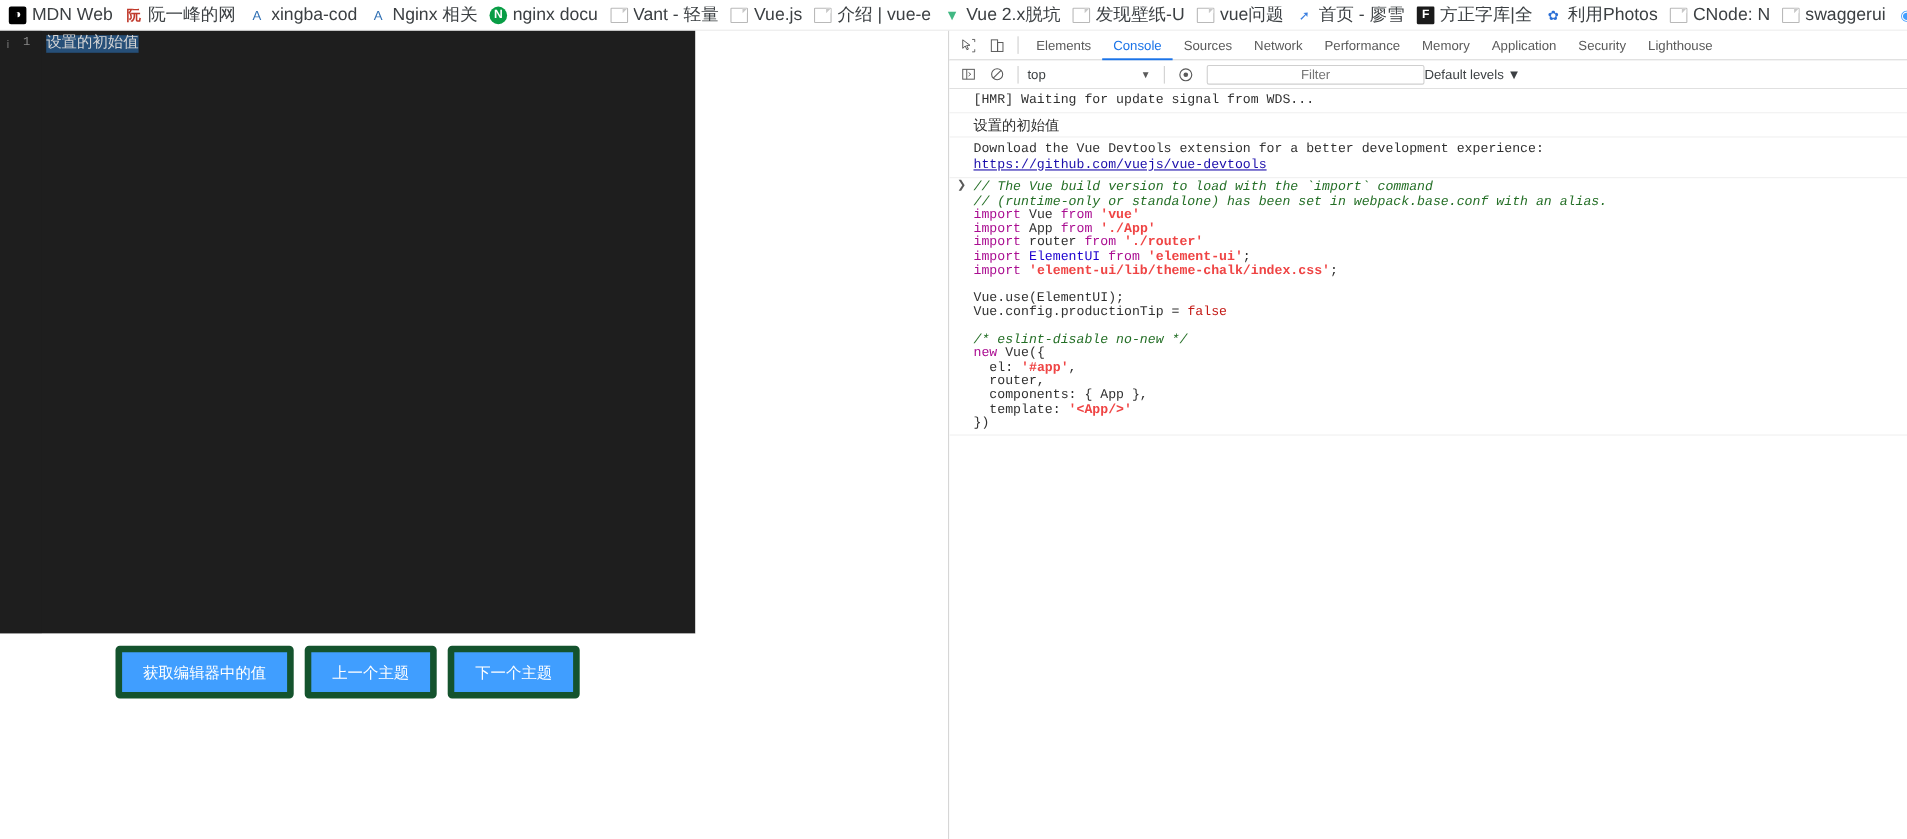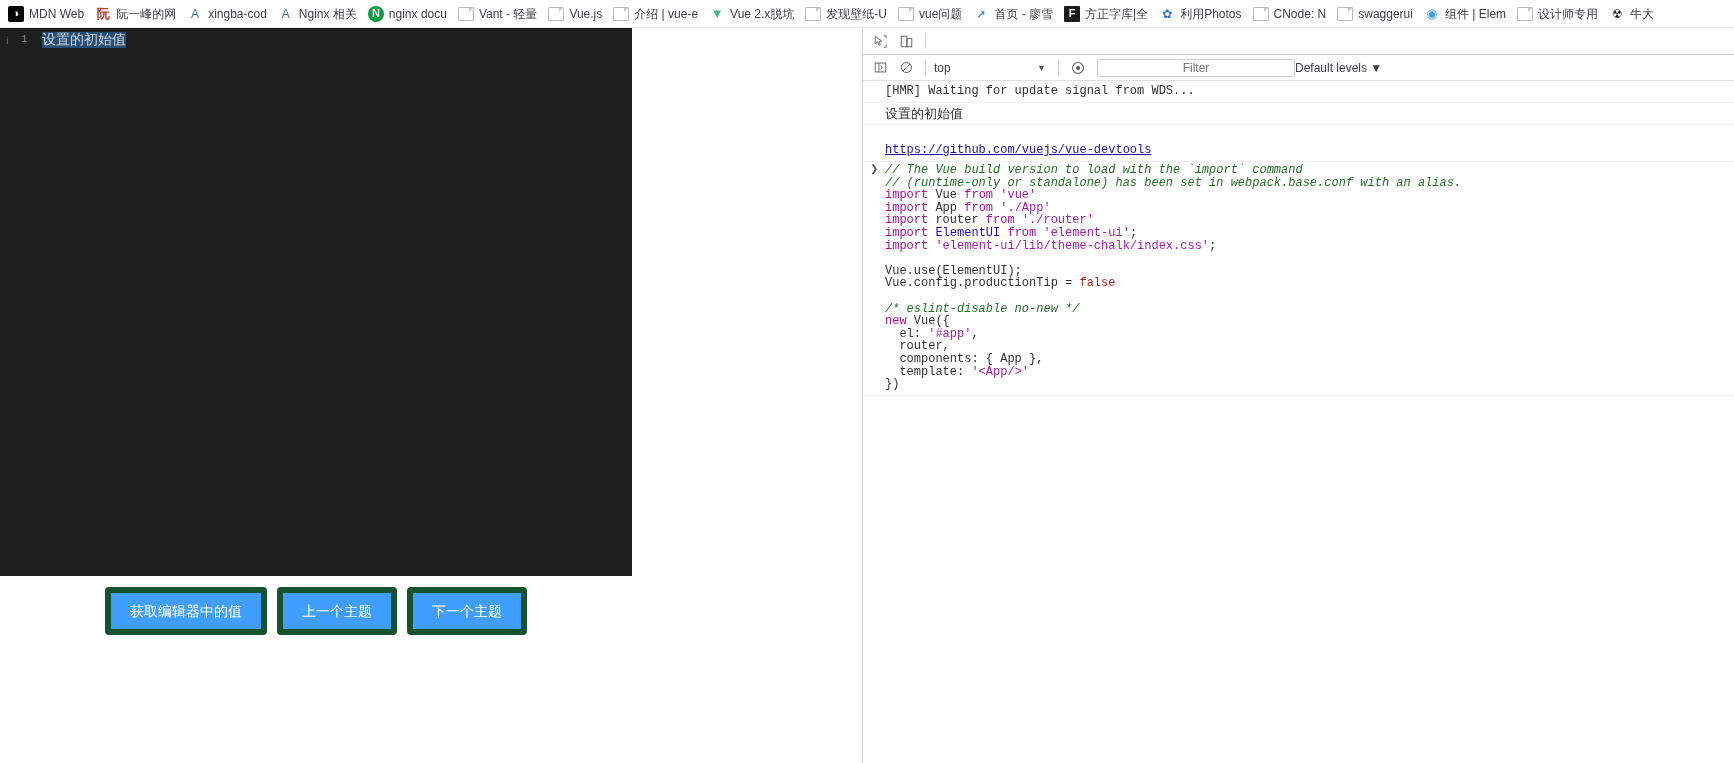--- a/index.html
+++ b/index.html
@@ -48,21 +48,21 @@
     display: flex;
     align-items: center;
     justify-content: center;
     font-size: 11px;
     line-height: 1;
     border-radius: 2px;
     overflow: hidden;
     color: #fff;
   }
   .bm-label {
-    font-size: 12px;
+    font-size: 16px;
     color: #3c4043;
     line-height: 16px;
     overflow: hidden;
     text-overflow: clip;
     max-width: 86px;
     white-space: nowrap;
   }
   
   .ico-doc {
     background: #ffffff;
@@ -282,21 +282,21 @@
     position: relative;
     padding: 2px 0 4px 22px;
     border-bottom: 1px solid #f0f0f0;
     color: #303030;
     line-height: 12.6px;
   }
   .c-line { white-space: pre; min-height: 12.6px; }
   .tok-com { color: #236e25; font-style: italic; }
   .tok-kw  { color: #c41a16; }
   .tok-kw2 { color: #aa0d91; }
-  .tok-str { color: #a21caf; }
+  .tok-str { color: #ef4444; font-weight: bold; }
   .tok-var { color: #1c00cf; }
   .tok-plain { color: #303030; }
 </style>
 </head>
 <body>
 
 <div id="app-root">
 
   <div class="bookmark-bar" id="bookmark-bar">
       <div class="bm-item">
@@ -403,20 +403,31 @@
           <path d="M12 1 h3 v3 M12 15 h3 v-3" fill="none" stroke="#5a5a5a" stroke-width="1.1"></path>
         </svg>
       </div>
       <div class="dt-icon-btn">
         <svg width="13" height="13" viewBox="0 0 16 16" aria-hidden="true">
           <rect x="1.5" y="1.5" width="7" height="13" fill="none" stroke="#5a5a5a" stroke-width="1.1"></rect>
           <rect x="8.5" y="4.5" width="6" height="10" fill="none" stroke="#5a5a5a" stroke-width="1.1"></rect>
         </svg>
       </div>
       <div class="dt-sep"></div>
+      <div id="dt-tabs" style="display:flex;align-items:center;">
+          <div class="dt-tab">Elements</div>
+          <div class="dt-tab active">Console</div>
+          <div class="dt-tab">Sources</div>
+          <div class="dt-tab">Network</div>
+          <div class="dt-tab">Performance</div>
+          <div class="dt-tab">Memory</div>
+          <div class="dt-tab">Application</div>
+          <div class="dt-tab">Security</div>
+          <div class="dt-tab">Lighthouse</div>
+        </div>
     </div>
 
     <div class="dt-filterbar">
       <div class="dt-icon-btn">
         <svg width="13" height="13" viewBox="0 0 16 16" aria-hidden="true">
           <rect x="1.5" y="2.5" width="13" height="11" fill="none" stroke="#5a5a5a" stroke-width="1.1"></rect>
           <line x1="6" y1="2.5" x2="6" y2="13.5" stroke="#5a5a5a" stroke-width="1.1"></line>
           <path d="M8 6 l2.5 2 L8 10" fill="none" stroke="#5a5a5a" stroke-width="1.1"></path>
         </svg>
       </div>
@@ -438,21 +449,21 @@
           <circle cx="8" cy="8" r="2.4" fill="#5a5a5a"></circle>
         </svg>
       </div>
       <input class="dt-filter-input" type="text" placeholder="Filter" style="">
       <div class="dt-levels">Default levels ▼</div>
     </div>
 
     <div class="console-body" id="console-body">
         <div class="c-msg">[HMR] Waiting for update signal from WDS...</div>
         <div class="c-msg cjk">设置的初始值</div>
-        <div class="c-msg"><br><span class="lnk">https://github.com/vuejs/vue-devtools</span></div>
+        <div class="c-msg"><span>Download the Vue Devtools extension for a better development experience:</span><br><span class="lnk">https://github.com/vuejs/vue-devtools</span></div>
         <div class="c-code expandable">
           <span style="position: absolute; left: 7px; top: 1px; font-size: 10px; color: rgb(90, 90, 90); font-family: &quot;DejaVu Sans&quot;, sans-serif;">❯</span>
           <div class="c-line"><span class="tok-com">// The Vue build version to load with the `import` command</span></div>
           <div class="c-line"><span class="tok-com">// (runtime-only or standalone) has been set in webpack.base.conf with an alias.</span></div>
           <div class="c-line"><span class="tok-kw2">import</span><span class="tok-plain"> Vue </span><span class="tok-kw2">from</span><span class="tok-plain"> </span><span class="tok-str">'vue'</span></div>
           <div class="c-line"><span class="tok-kw2">import</span><span class="tok-plain"> App </span><span class="tok-kw2">from</span><span class="tok-plain"> </span><span class="tok-str">'./App'</span></div>
           <div class="c-line"><span class="tok-kw2">import</span><span class="tok-plain"> router </span><span class="tok-kw2">from</span><span class="tok-plain"> </span><span class="tok-str">'./router'</span></div>
           <div class="c-line"><span class="tok-kw2">import</span><span class="tok-plain"> </span><span class="tok-var">ElementUI</span><span class="tok-plain"> </span><span class="tok-kw2">from</span><span class="tok-plain"> </span><span class="tok-str">'element-ui'</span><span class="tok-plain">;</span></div>
           <div class="c-line"><span class="tok-kw2">import</span><span class="tok-plain"> </span><span class="tok-str">'element-ui/lib/theme-chalk/index.css'</span><span class="tok-plain">;</span></div>
           <div class="c-line">&nbsp;</div>

